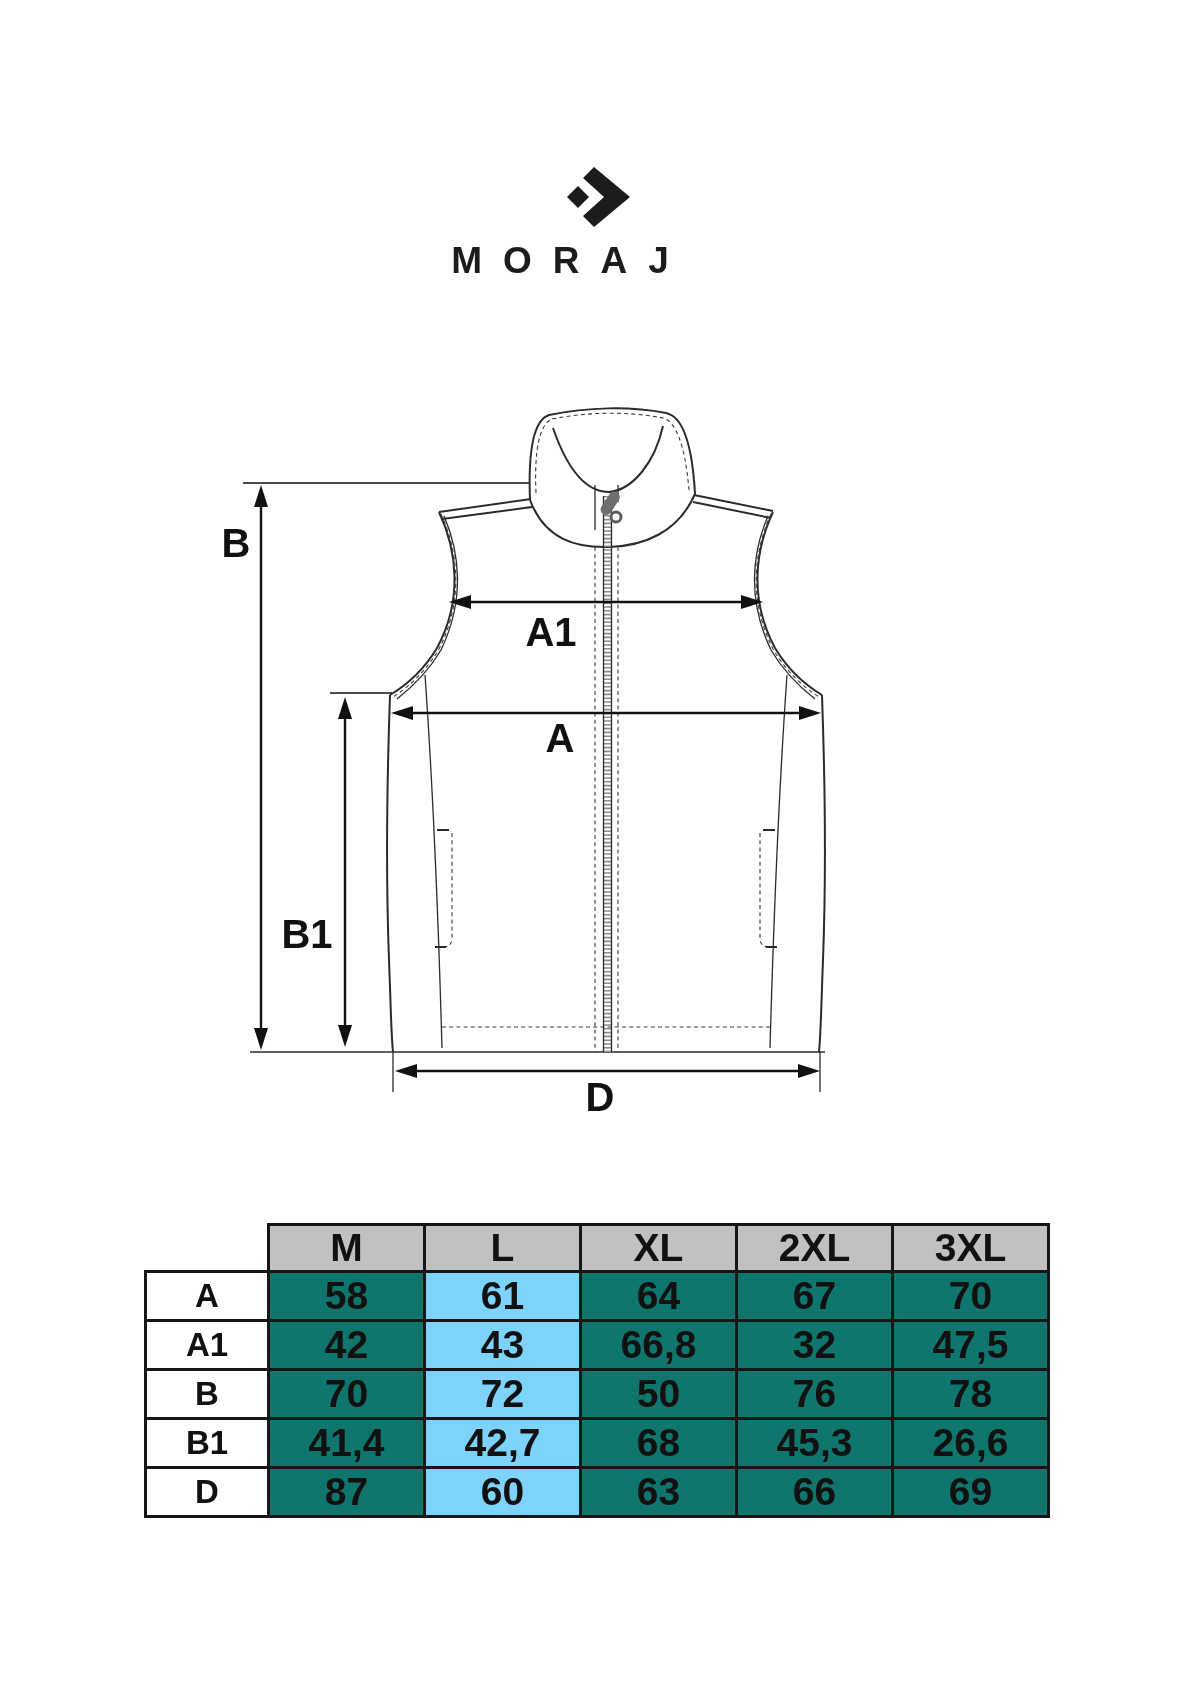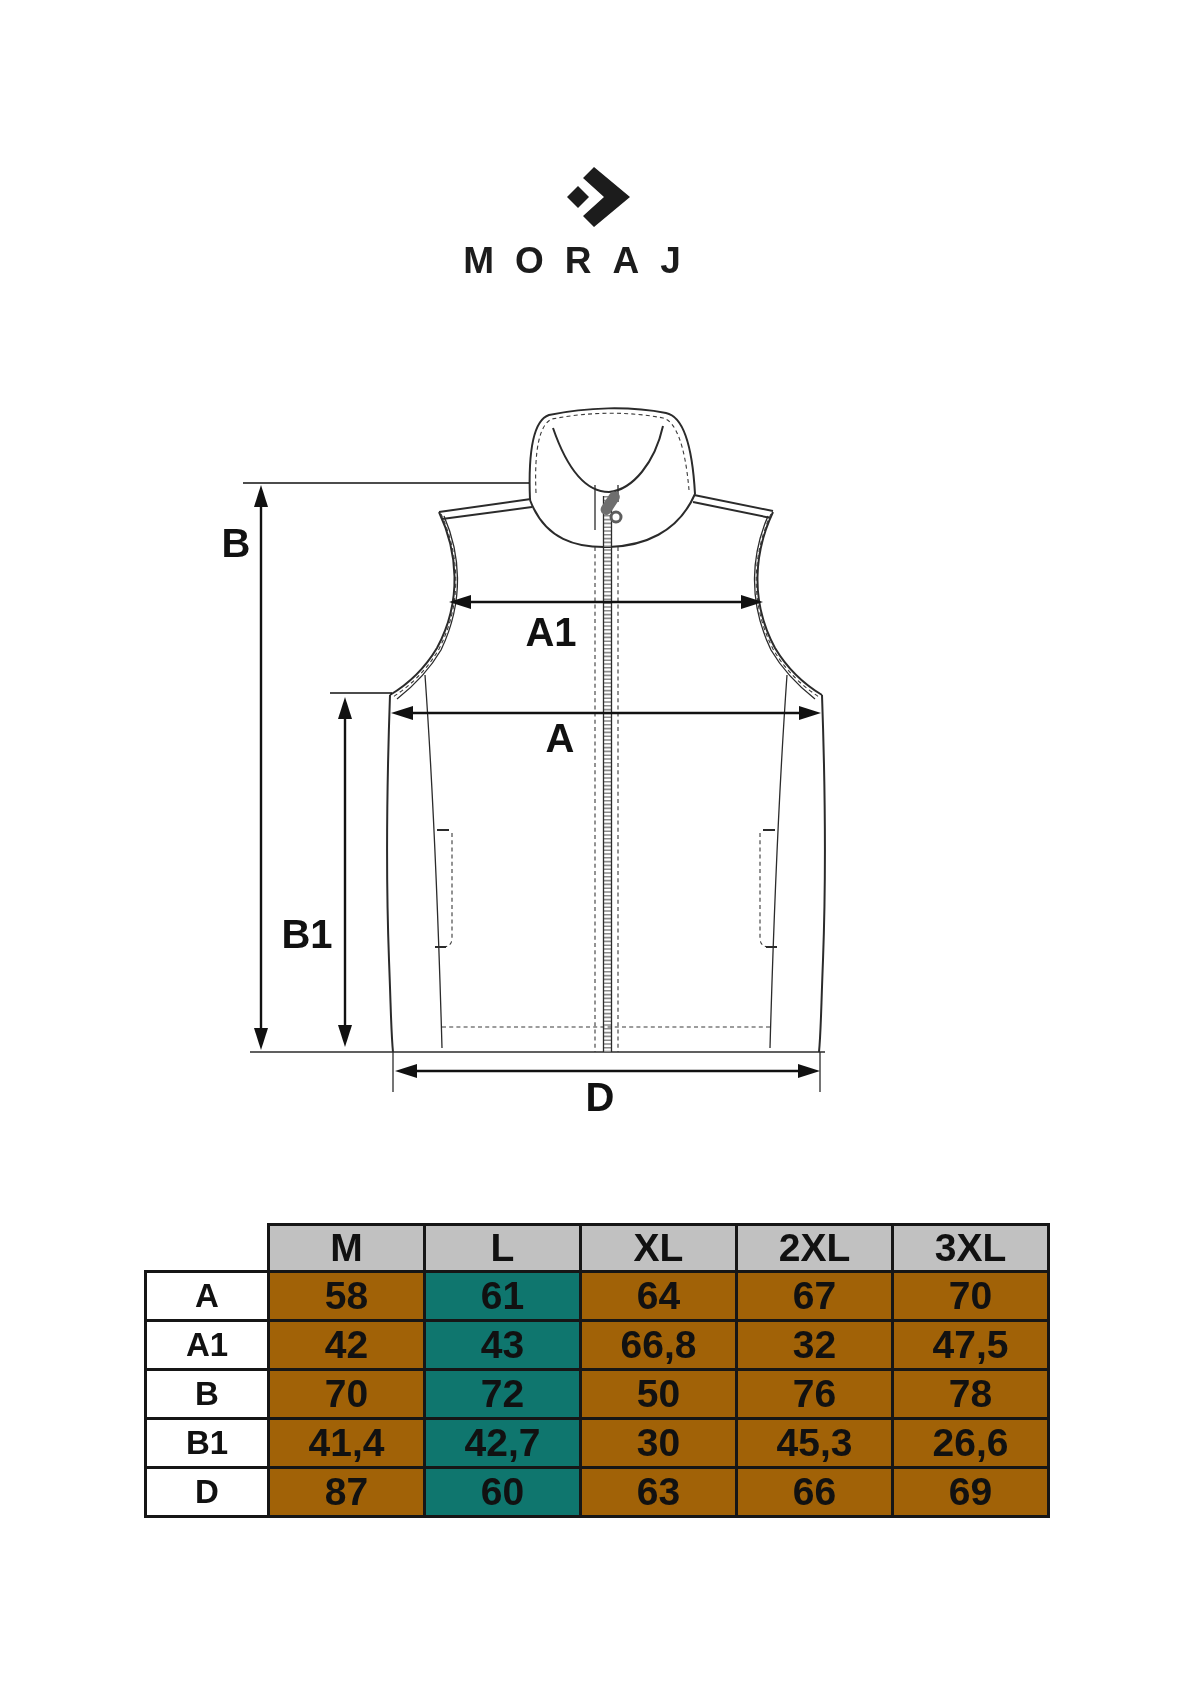--- a/index.html
+++ b/index.html
@@ -2,40 +2,40 @@
 <html><head>
 <meta charset="utf-8">
 <style>
   html,body{margin:0;padding:0;background:#ffffff;}
   .page{position:relative;width:1191px;height:1684px;background:#ffffff;overflow:hidden;
         font-family:"Liberation Sans",sans-serif;color:#1a1a1a;}
 
   
   .logo-icon{position:absolute;left:560px;top:156px;width:78px;height:80px;}
   .brand-name{position:absolute;left:0;top:240px;width:1120px;text-align:center;
-              font-size:37px;font-weight:bold;letter-spacing:21px;text-indent:21px;color:#1c1c1c;padding-left:12px;}
+              font-size:37px;font-weight:bold;letter-spacing:21px;text-indent:21px;color:#1c1c1c;}
 
   
   .drawing{position:absolute;left:215px;top:400px;width:620px;height:715px;}
   .outline{fill:none;stroke:#2b2b2b;stroke-width:2;}
   .thin{fill:none;stroke:#2b2b2b;stroke-width:1.3;}
   .stitch{fill:none;stroke:#3a3a3a;stroke-width:1.1;stroke-dasharray:4 3.2;}
   .dim{stroke:#111;stroke-width:2.4;}
   .dimext{stroke:#111;stroke-width:1.4;}
   .dimhead{fill:#111;stroke:none;}
   .dimlabel{font-family:"Liberation Sans",sans-serif;font-size:40px;font-weight:bold;fill:#111;}
 
   
   .size-table{position:absolute;left:144px;top:1223px;border-collapse:collapse;table-layout:fixed;}
   .size-table th,.size-table td{border:3px solid #161616;text-align:center;vertical-align:middle;
               padding:0;font-weight:bold;color:#111;}
   .size-table th.size-col{background:#c1c1c1;font-size:39px;height:42px;}
   .size-table td.row-label{font-size:33px;background:#ffffff;}
-  .size-table td.val{font-size:39px;background:#a16207;}
-  .size-table td.hl{background:#0f766e;}
+  .size-table td.val{font-size:39px;background:#0f766e;}
+  .size-table td.hl{background:#7dd3fc;}
   .size-table .blank{border:none;background:transparent;}
   .size-table tr.datarow{height:49px;}
 </style>
 </head>
 <body>
 
 <div class="page">
 
   <svg class="logo-icon" viewBox="0 0 78 80">
     <polygon points="18,30 29,41 18,52 7,41" fill="#1c1c1c"></polygon>
@@ -174,21 +174,21 @@
       <td class="val">70</td>
       <td class="val hl">72</td>
       <td class="val">50</td>
       <td class="val">76</td>
       <td class="val">78</td>
     </tr>
     <tr class="datarow">
       <td class="row-label">B1</td>
       <td class="val">41,4</td>
       <td class="val hl">42,7</td>
-      <td class="val">30</td>
+      <td class="val">68</td>
       <td class="val">45,3</td>
       <td class="val">26,6</td>
     </tr>
     <tr class="datarow">
       <td class="row-label">D</td>
       <td class="val">87</td>
       <td class="val hl">60</td>
       <td class="val">63</td>
       <td class="val">66</td>
       <td class="val">69</td>

